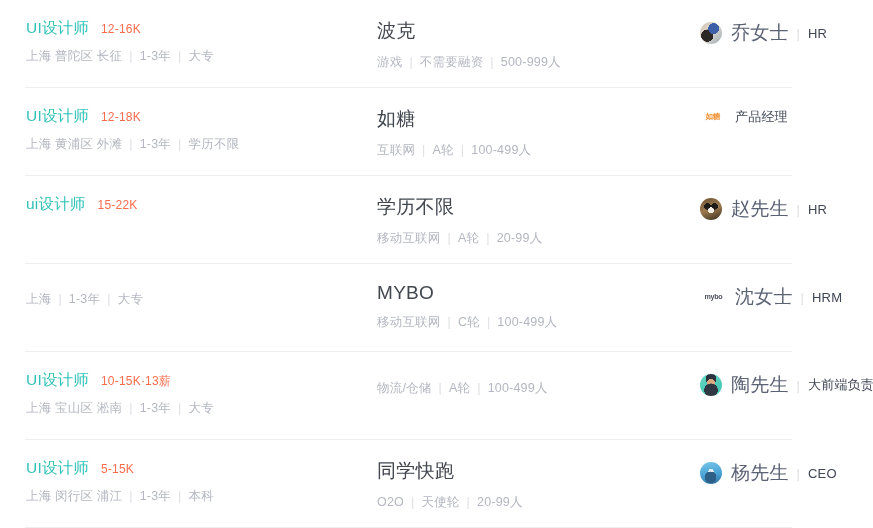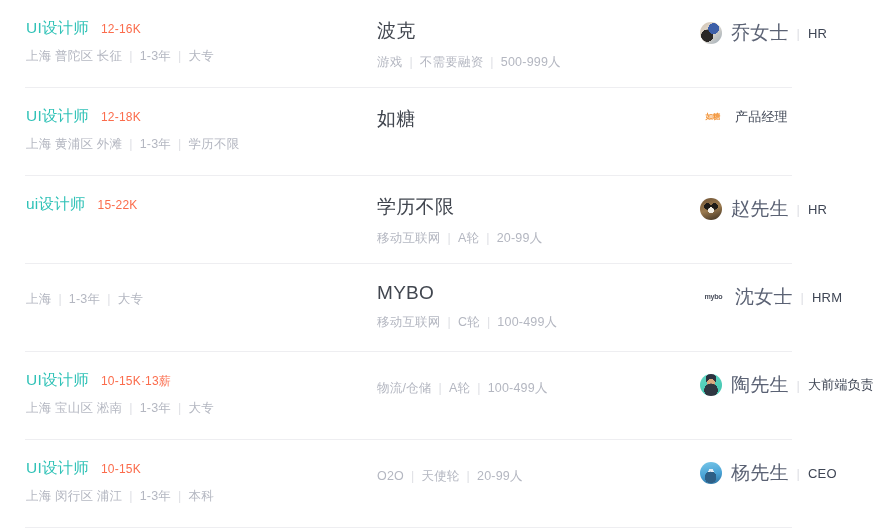--- a/index.html
+++ b/index.html
@@ -200,20 +200,21 @@
     <div class="job-row">
       <div class="col-position">
         <div class="pos-line1">
           <span class="pos-title">UI设计师</span>
           <span class="pos-salary">12-18K</span>
         </div>
         <div class="pos-line2"><span>上海 黄浦区 外滩</span><span class="sep">|</span><span>1-3年</span><span class="sep">|</span><span>学历不限</span></div>
       </div>
       <div class="col-company">
         <div class="comp-name">如糖</div>
+        <div class="comp-meta"><span>互联网</span><span class="sep">|</span><span>A轮</span><span class="sep">|</span><span>100-499人</span></div>
       </div>
       <div class="col-recruiter">
         <span class="avatar logo">
           <span class="avatar-logo-text ">如糖</span>
         </span>
         <span class="rec-role">产品经理</span>
       </div>
     </div>
     <div class="job-row">
       <div class="col-position">
@@ -265,25 +266,26 @@
         <span class="avatar av-tao"></span>
         <span class="rec-name">陶先生</span>
         <span class="rec-sep">|</span>
         <span class="rec-role">大前端负责人</span>
       </div>
     </div>
     <div class="job-row">
       <div class="col-position">
         <div class="pos-line1">
           <span class="pos-title">UI设计师</span>
-          <span class="pos-salary">10-15K</span>
+          <span class="pos-salary">5-15K</span>
         </div>
         <div class="pos-line2"><span>上海 闵行区 浦江</span><span class="sep">|</span><span>1-3年</span><span class="sep">|</span><span>本科</span></div>
       </div>
       <div class="col-company">
+        <div class="comp-name">同学快跑</div>
         <div class="comp-meta"><span>O2O</span><span class="sep">|</span><span>天使轮</span><span class="sep">|</span><span>20-99人</span></div>
       </div>
       <div class="col-recruiter">
         <span class="avatar av-yang"></span>
         <span class="rec-name">杨先生</span>
         <span class="rec-sep">|</span>
         <span class="rec-role">CEO</span>
       </div>
     </div>
   </div>

